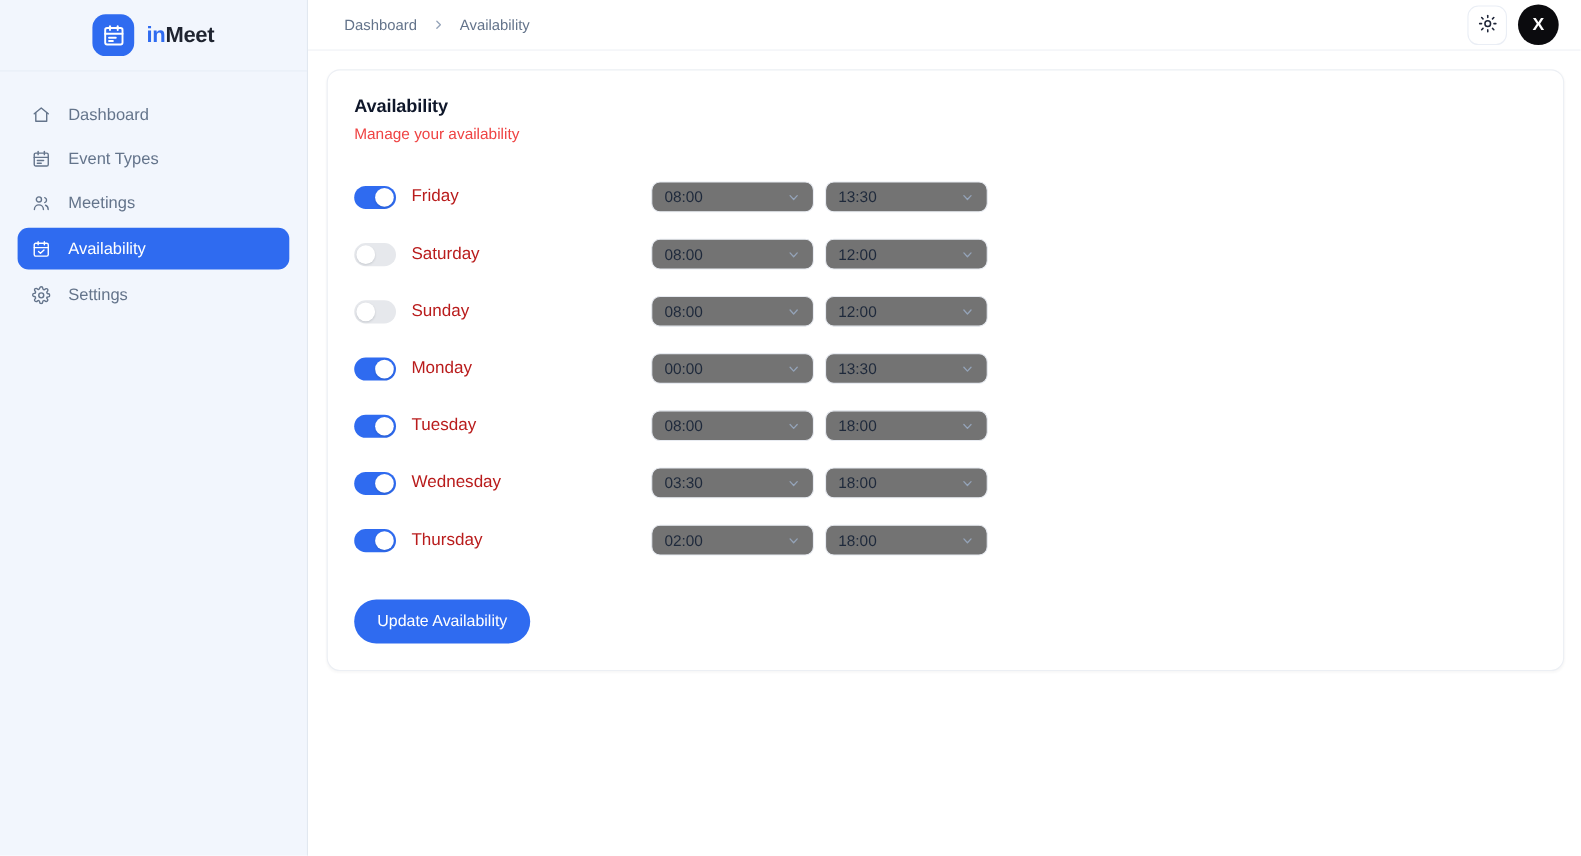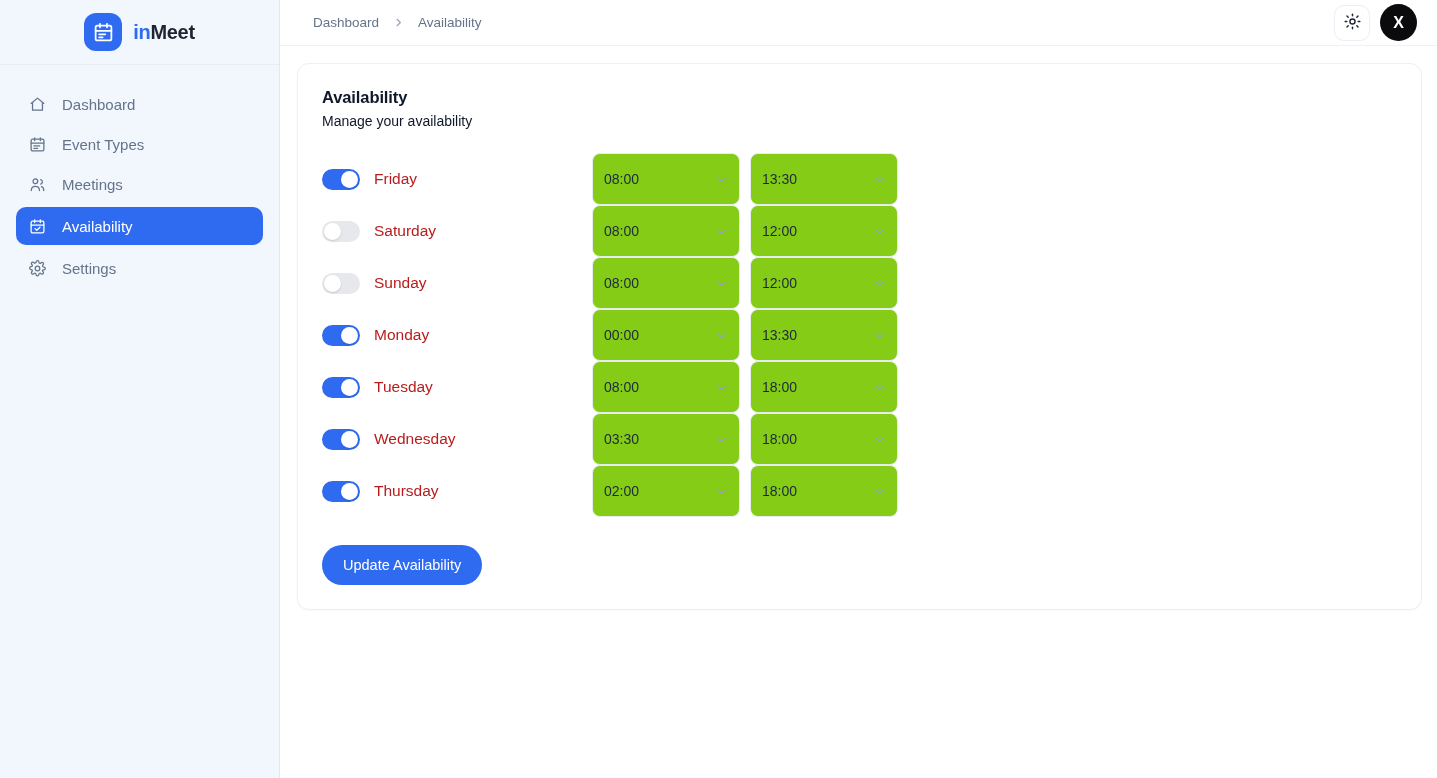--- a/index.html
+++ b/index.html
@@ -170,21 +170,21 @@
   }
   .card-title {
     font-size: 16.5px;
     font-weight: bold;
     color: #0f172a;
     letter-spacing: -0.1px;
   }
   .card-sub {
     margin-top: 6px;
     font-size: 14px;
-    color: #0f172a;
+    color: #ef4444;
   }
 
   .day-list {
     margin-top: 24px;
     display: flex;
     flex-direction: column;
   }
   .day-row {
     display: flex;
     align-items: center;
@@ -223,24 +223,24 @@
   .day-name {
     font-size: 15.5px;
     color: #b91c1c;
   }
   .selects {
     display: flex;
     gap: 10px;
   }
   .select {
     width: 148px;
-    height: 52px;
+    height: 28px;
     border: 1px solid #e8ebf1;
     border-radius: 8px;
-    background: #84cc16;
+    background: #737373;
     display: flex;
     align-items: center;
     padding: 0 11px;
     cursor: pointer;
     position: relative;
     gap: 18px;
   }
   .select .sel-value {
     font-size: 14px;
     color: #1e293b;

